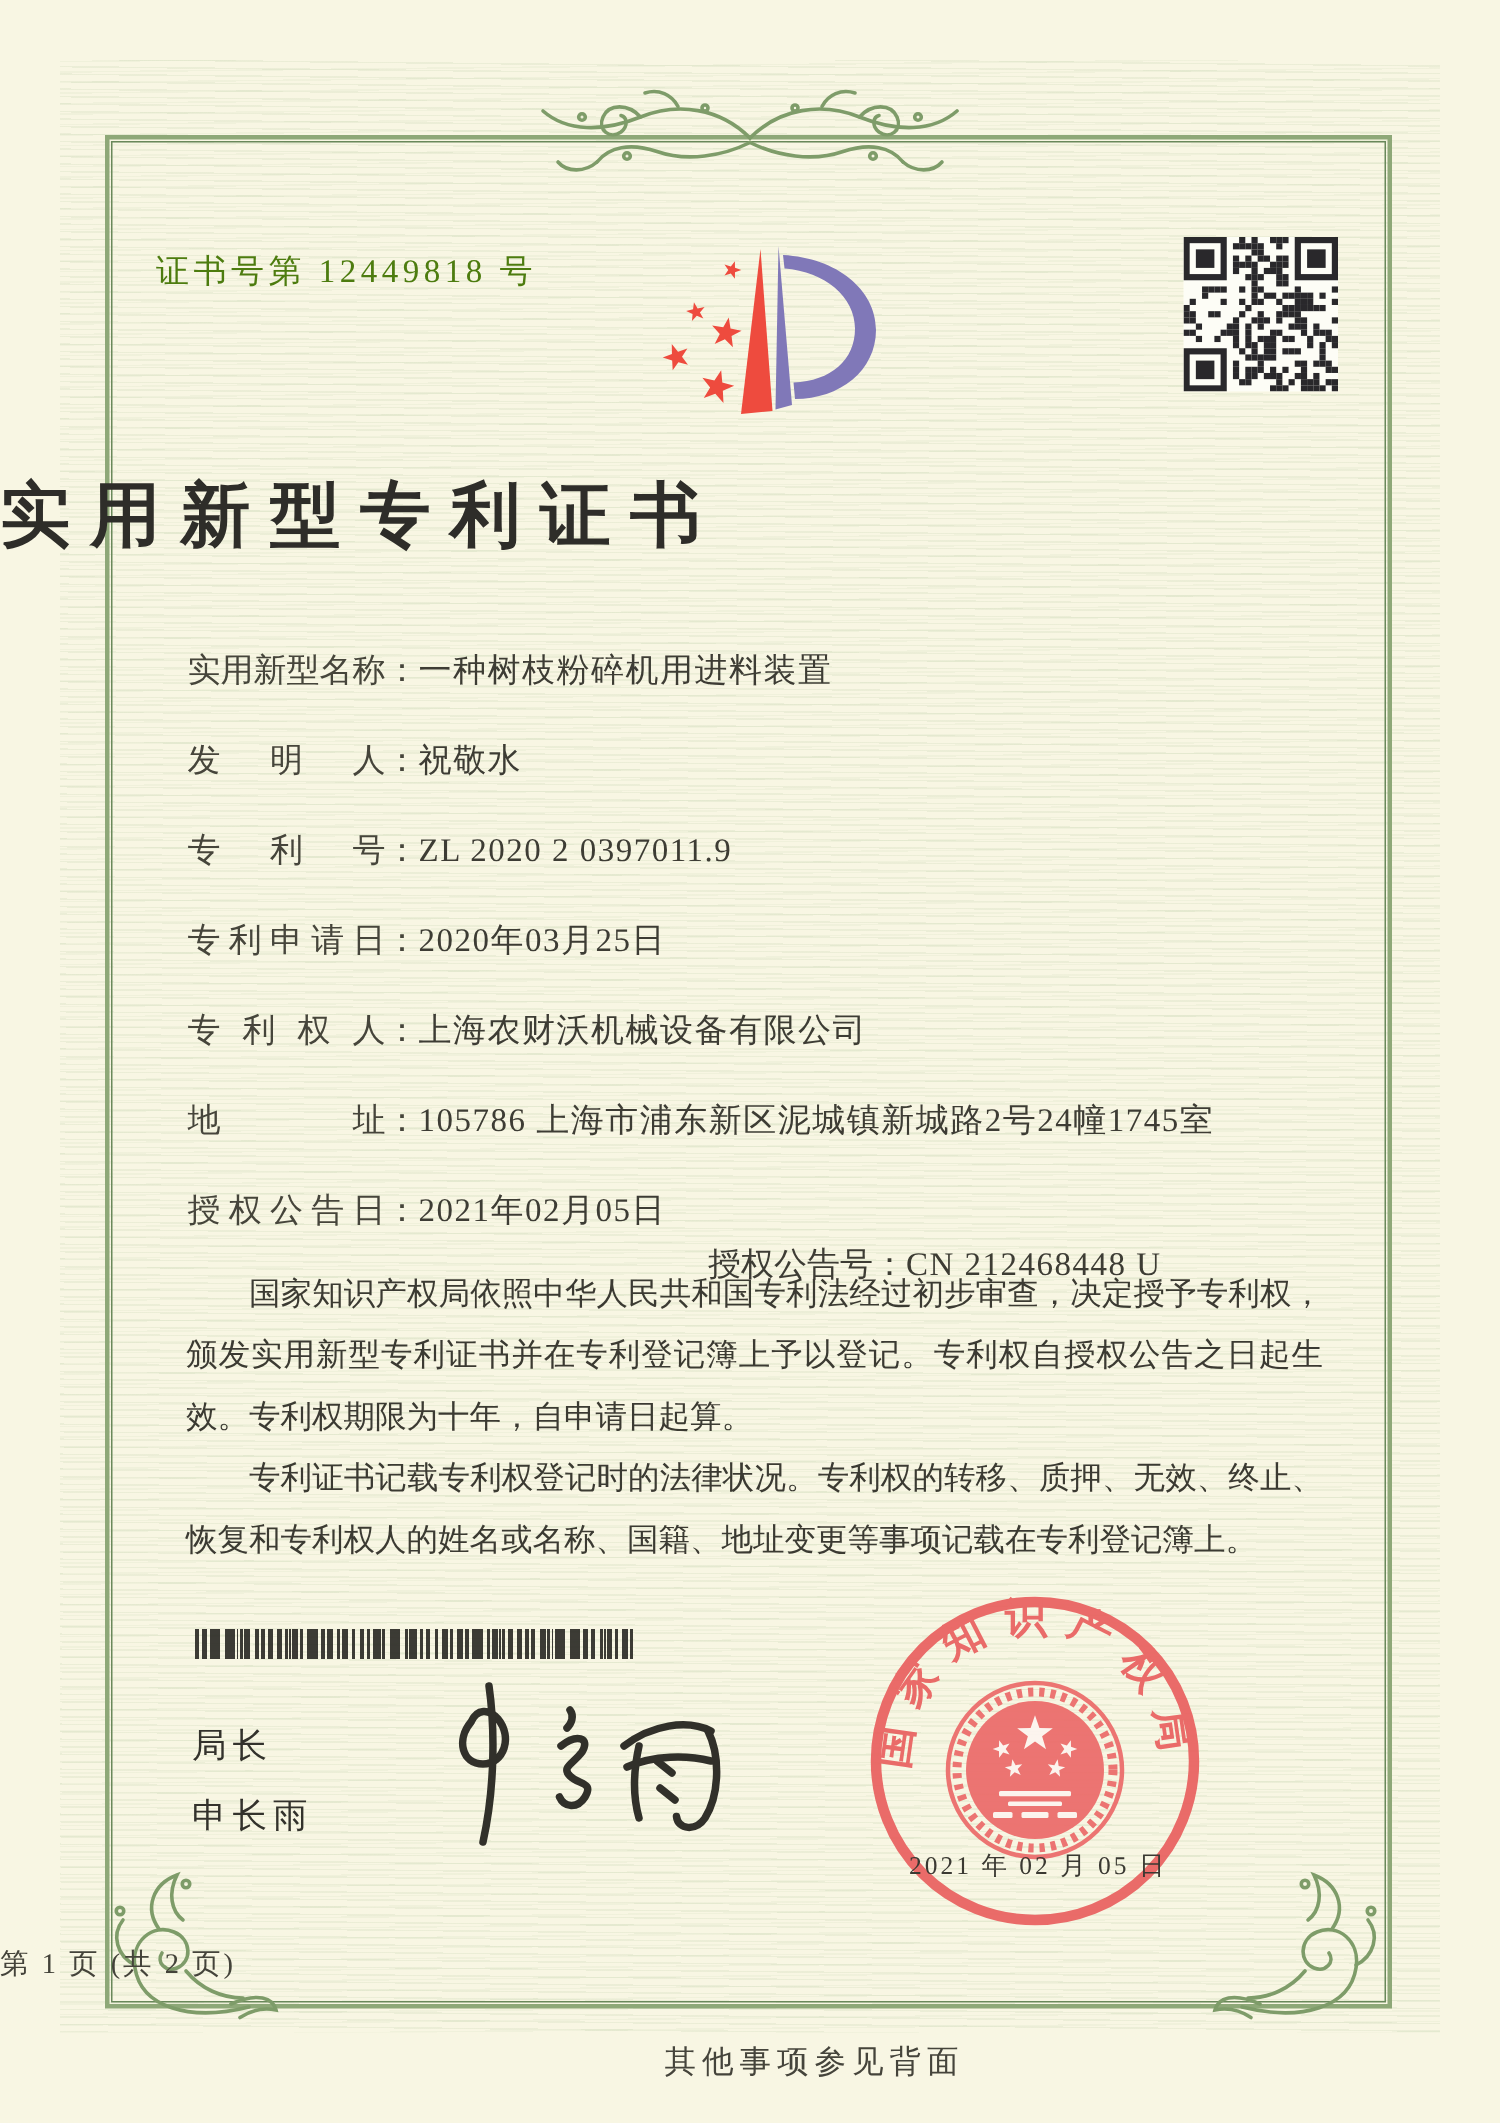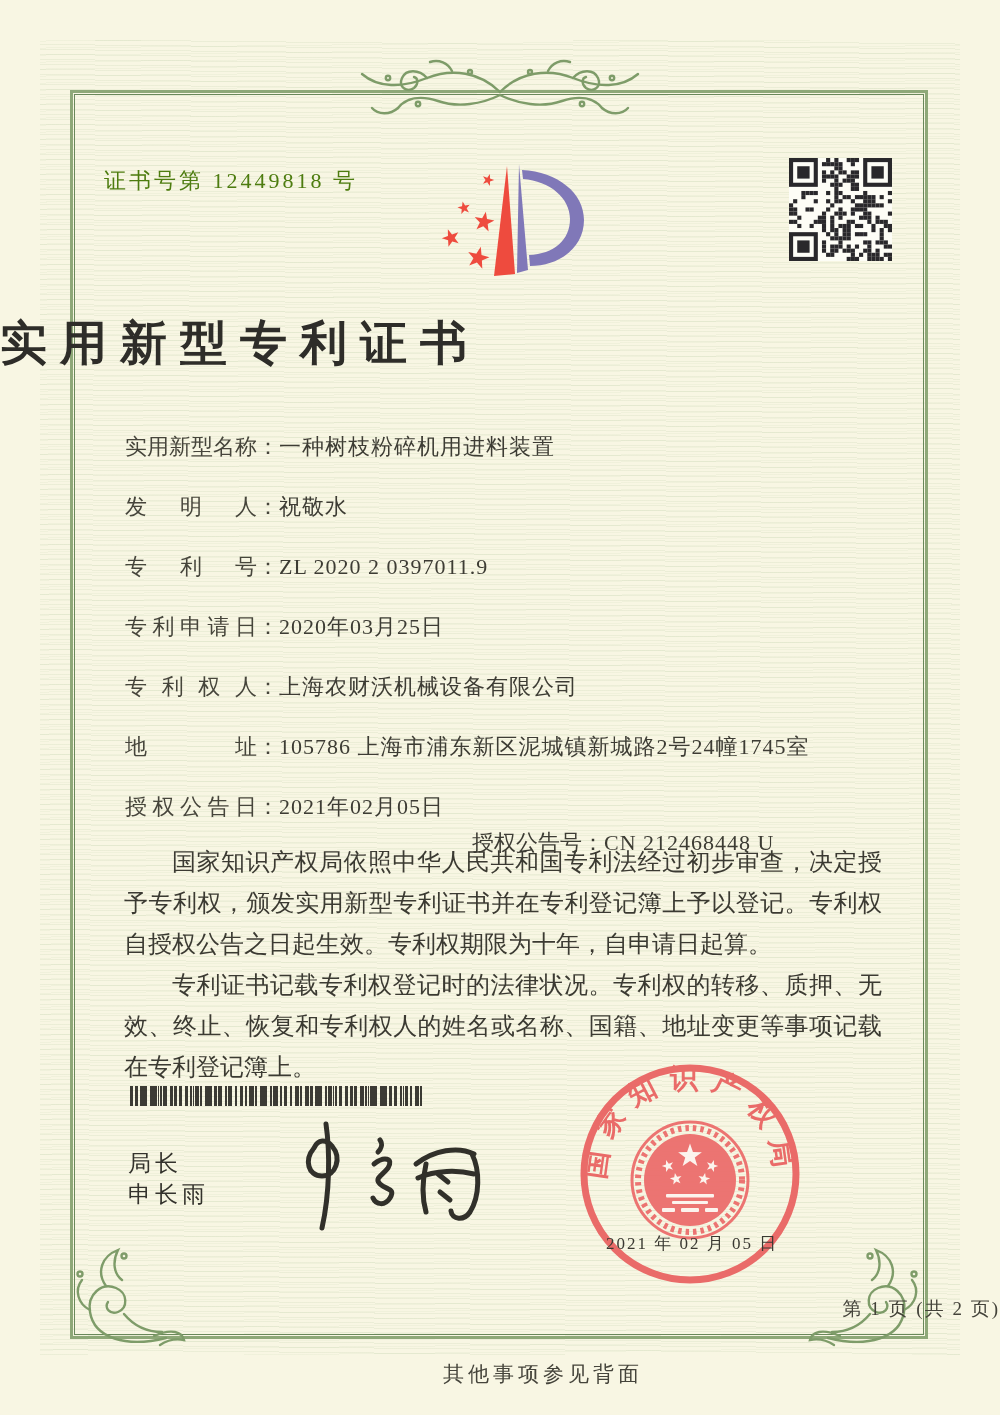--- a/index.html
+++ b/index.html
@@ -44,41 +44,41 @@
   .flabel{
     display:inline-block;width:132px;
     text-align:justify;text-align-last:justify;
     vertical-align:top;color:#46453b;
   }
   .fcolon{display:inline-block;width:22px;color:#46453b;}
   .fvalue{letter-spacing:1px;}
   .grant-no{position:absolute;left:347px;top:0;margin-top:36px;}
   .paras{
     position:absolute;left:124px;top:842px;width:758px;
-    font-size:24px;line-height:41px;color:#3b3a32;text-align:justify;
+    font-size:21px;line-height:41px;color:#3b3a32;text-align:justify;
   }
   .paras p{margin:0;text-indent:2em;}
   .barcode{
     position:absolute;left:130px;top:1086px;width:292px;height:20px;
     background:
       repeating-linear-gradient(90deg,#23221e 0 2px,transparent 2px 5px),
       repeating-linear-gradient(90deg,#23221e 0 1px,transparent 1px 7px),
       repeating-linear-gradient(90deg,#23221e 0 3px,transparent 3px 11px);
     opacity:.88;
   }
   .director{position:absolute;left:128px;top:1148px;font-size:23px;color:#33322c;}
-  .director div{letter-spacing:4px;}
+  .director div{margin-bottom:16px;letter-spacing:4px;}
   .sig{position:absolute;left:268px;top:1108px;width:250px;height:130px;}
   .seal{position:absolute;left:578px;top:1062px;width:224px;height:224px;opacity:.92;}
   .seal-date{
     position:absolute;left:606px;top:1232px;font-size:17px;
     letter-spacing:2px;color:#3a3932;
   }
   .page-ind{
-    position:absolute;left:0;width:1000px;top:1296px;text-align:right;
+    position:absolute;left:0;width:1000px;top:1296px;text-align:left;
     font-size:19px;color:#44433a;letter-spacing:2px;
   }
   .back-note{
     position:absolute;left:0;width:1000px;top:1360px;text-align:center;
     font-size:21px;color:#45443b;letter-spacing:4px;padding-left:43px;
   }
 </style>
 </head>
 <body>
 

